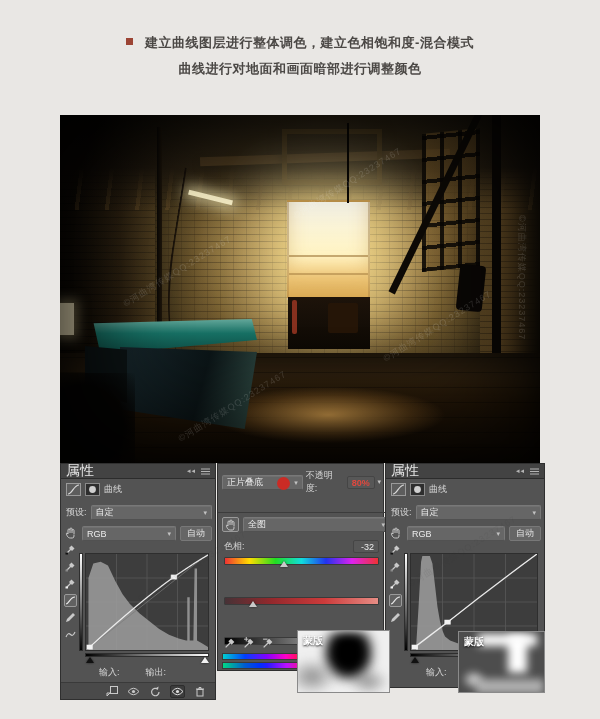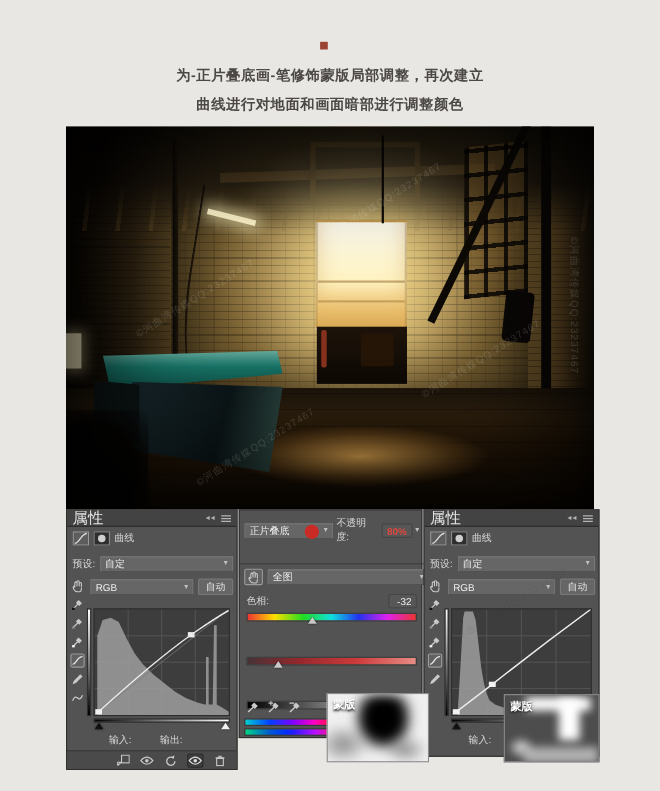--- a/index.html
+++ b/index.html
@@ -66,22 +66,21 @@
   .maskthumb .mlabel { position:absolute; left:5px; top:3px; color:#fff; font-size:10px;
                        font-weight:bold; z-index:5; text-shadow:0 1px 2px rgba(0,0,0,.8); }
   .blob { position:absolute; }
 </style>
 </head>
 <body>
 
 <div class="stage">
 
   <div class="intro">
-    <div><span class="bullet"></span></div>
-    <div>为-正片叠底画-笔修饰蒙版局部调整，再次建立</div>
+    <div><span class="bullet"></span><span>建立曲线图层进行整体调色，建立色相饱和度-混合模式</span></div>
     <div>曲线进行对地面和画面暗部进行调整颜色</div>
   </div>
 
   <div class="photo">
 
     <div class="abs" style="left:0;top:35px;width:100px;height:215px;
          background:
          repeating-linear-gradient(0deg, rgba(0,0,0,.4) 0 1px, transparent 1px 7px),
          linear-gradient(90deg,#0b0804,#1d1409 60%,#3a2c15);"></div>
 

